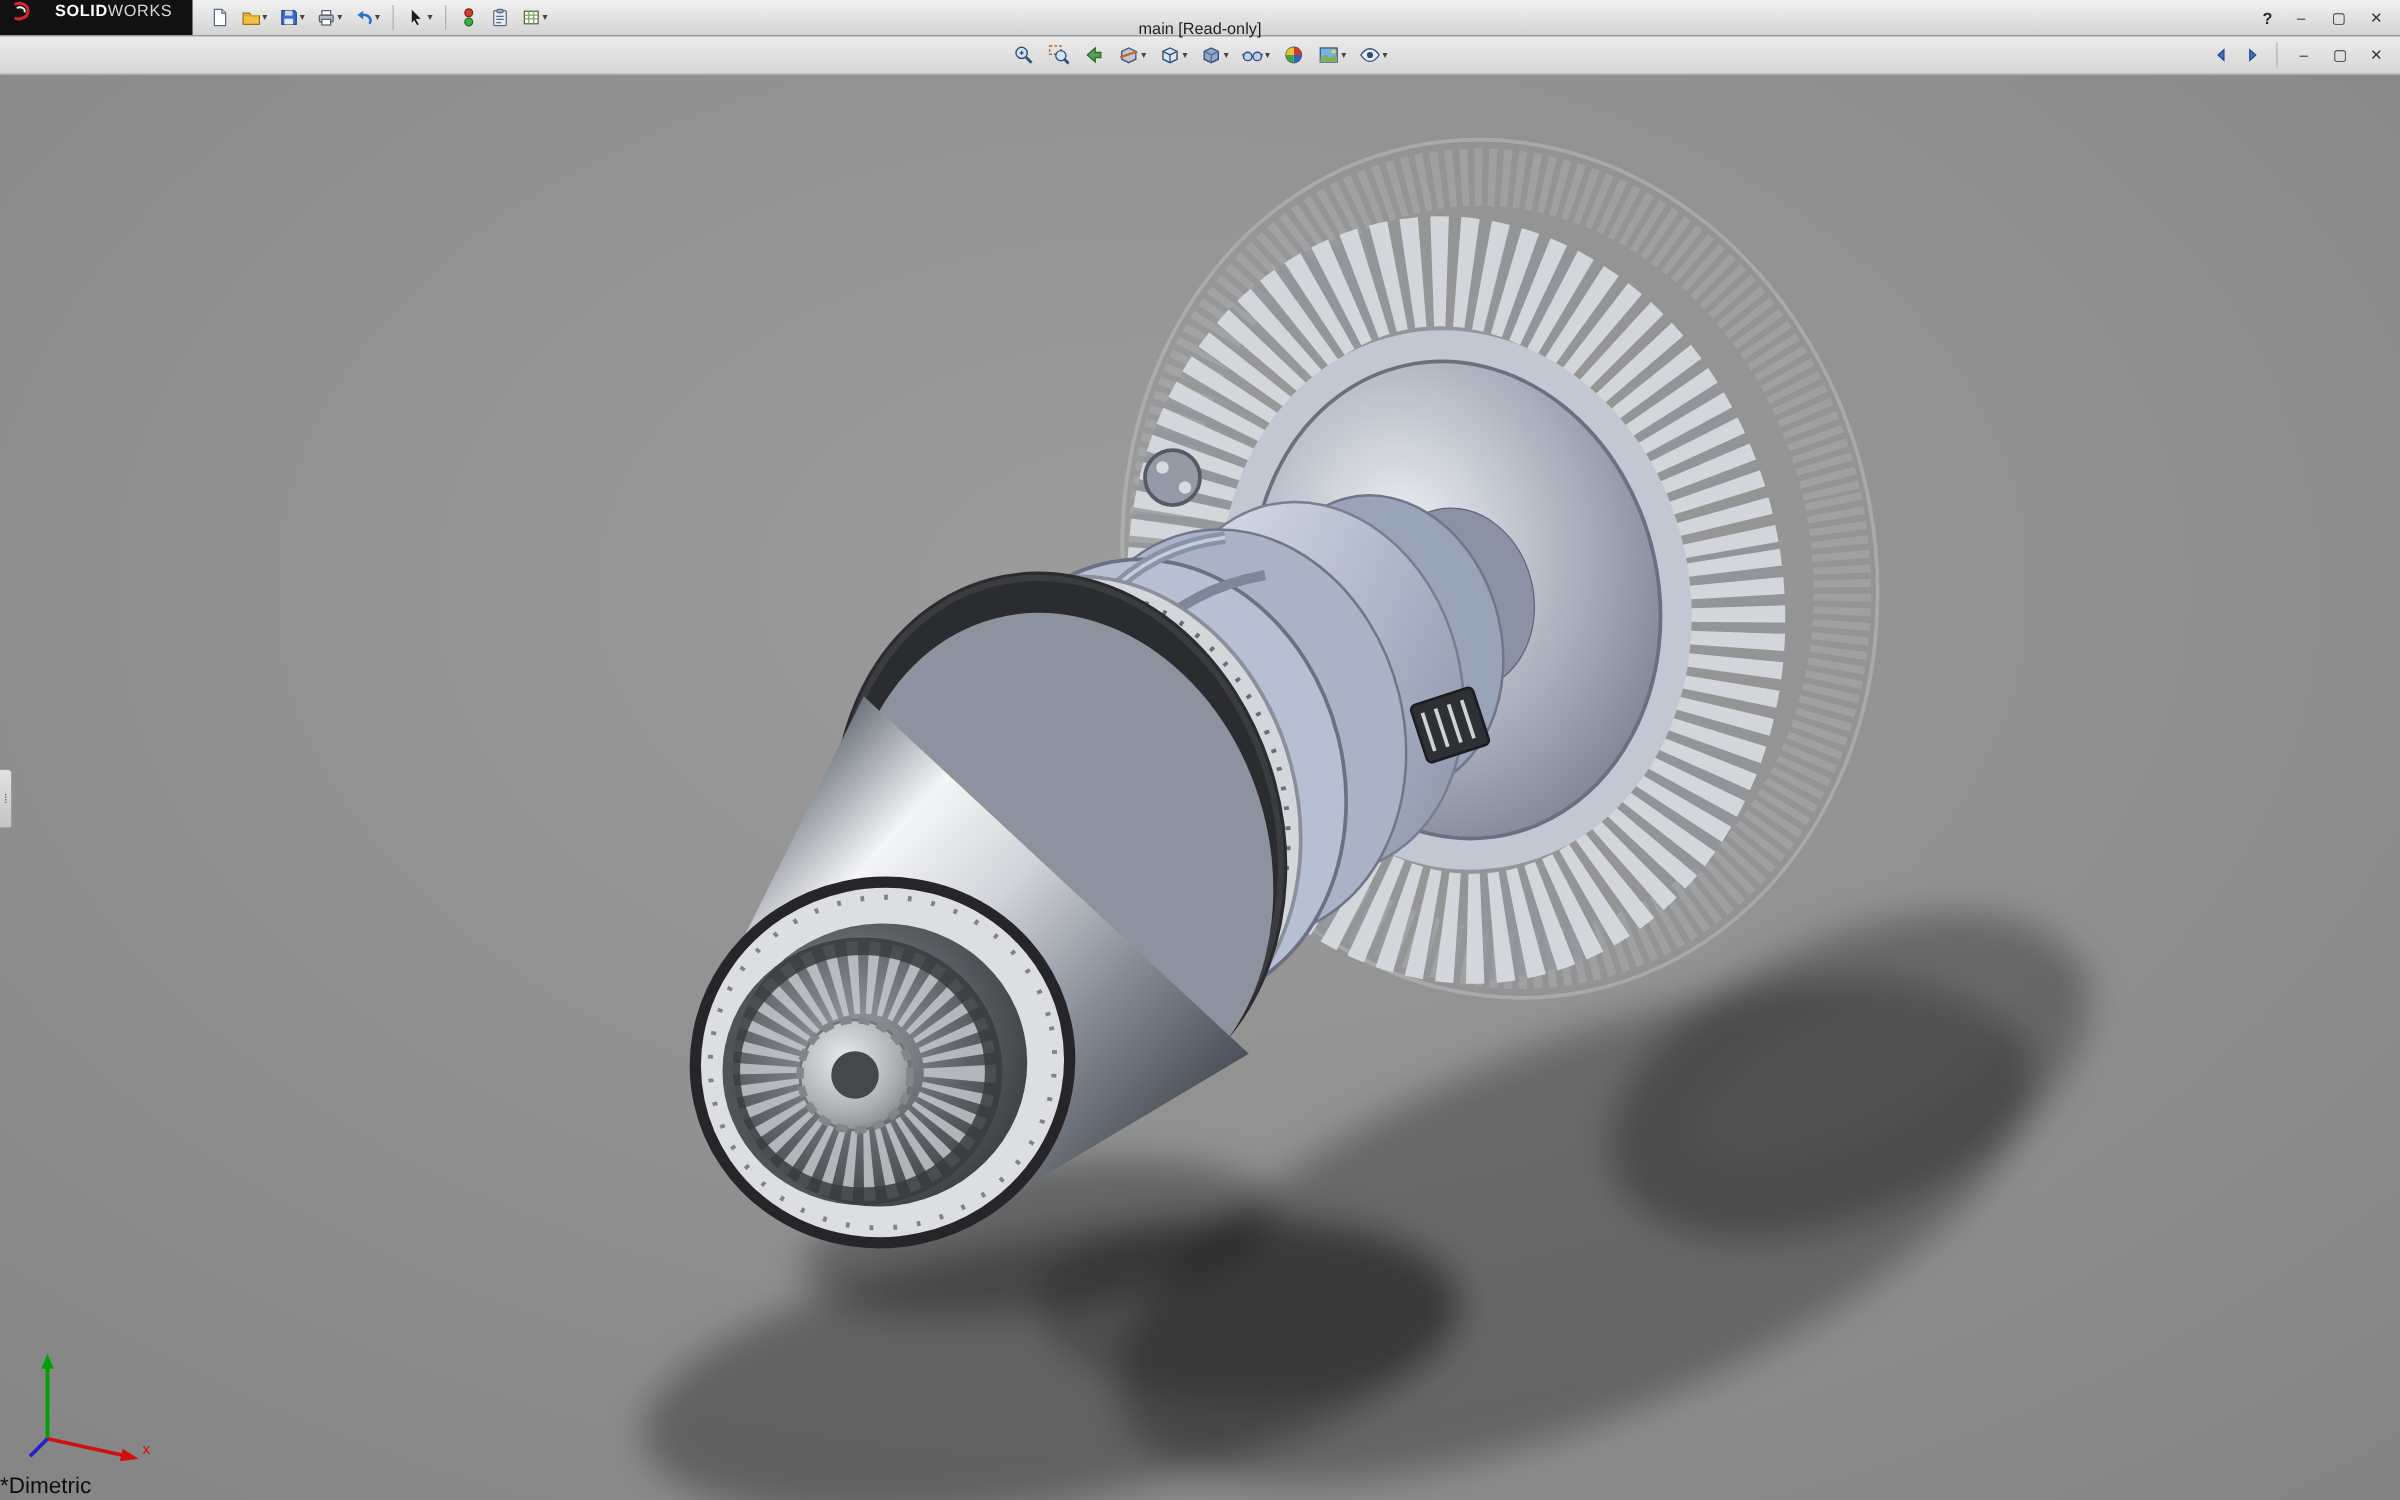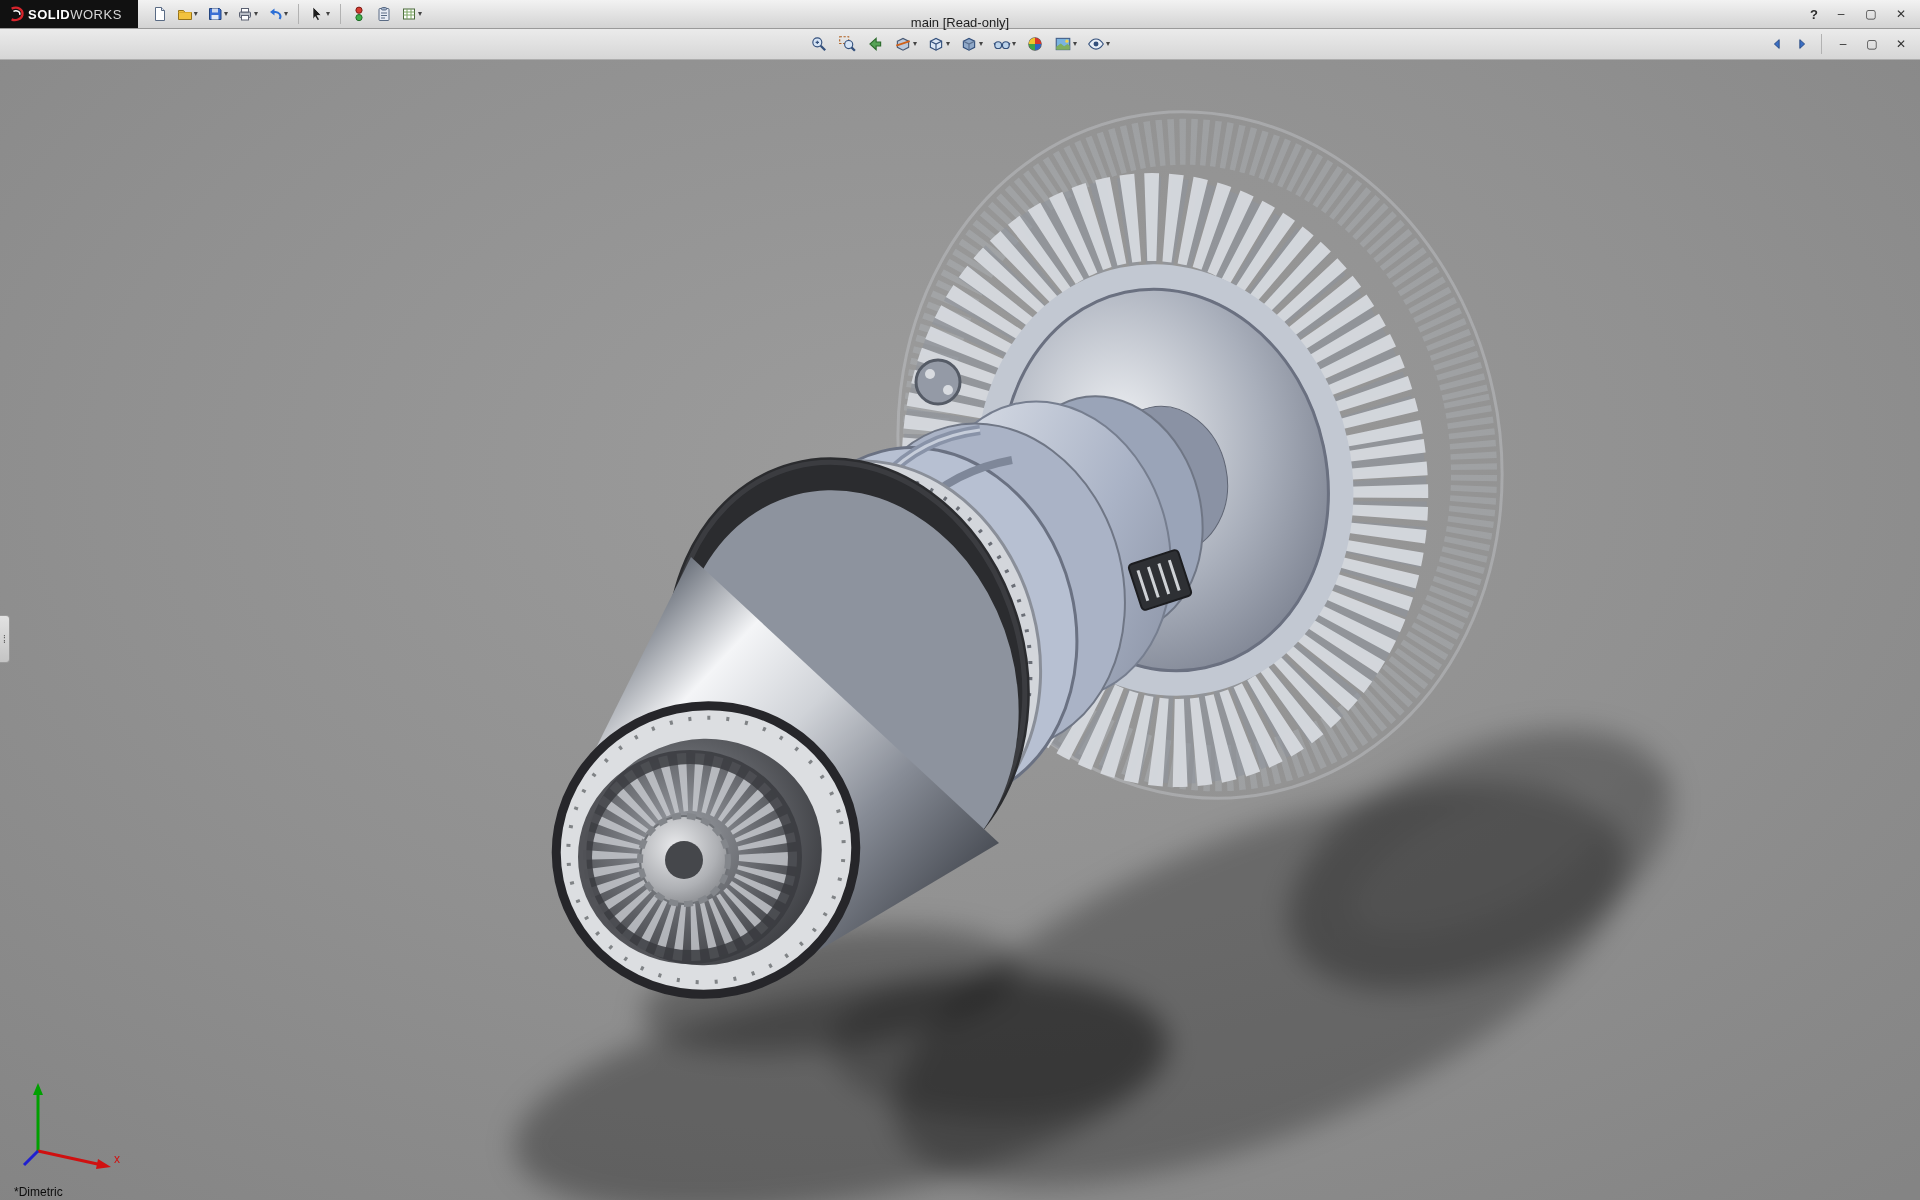--- a/index.html
+++ b/index.html
@@ -1,21 +1,21 @@
 <!DOCTYPE html>
 <html><head>
 <meta charset="utf-8">
 <style>
   html,body{margin:0;padding:0;width:1920px;height:1200px;overflow:hidden;
     font-family:"Liberation Sans",sans-serif;background:#8c8c8c;-webkit-font-smoothing:antialiased;}
 
   
   .titlebar{height:28px;background:linear-gradient(#f2f2f2,#d3d3d3);border-bottom:1px solid #9a9a9a;
     display:flex;align-items:center;position:relative;z-index:5;}
-  .brand{height:28px;background:#111;color:#fff;display:flex;align-items:center;gap:2px;padding:0 16px 0 8px;}
+  .brand{height:28px;background:#111;color:#fff;display:flex;gap:18px;padding:0 16px 0 8px;}
   .brand .solid{font-weight:bold;font-size:13px;letter-spacing:.5px;}
   .brand .works{font-weight:normal;font-size:13px;color:#d8d8d8;letter-spacing:.5px;}
   .tb-group{display:flex;align-items:center;margin-left:10px;gap:1px;}
   .tb-btn{height:24px;display:flex;align-items:center;justify-content:center;padding:0 3px;border:1px solid transparent;border-radius:2px;cursor:default;}
   .caret{font-size:8px;color:#444;margin-left:1px;line-height:1;}
   .sep{width:1px;height:20px;background:#b2b2b2;margin:0 5px;}
   .doc-title{position:absolute;left:50%;top:0;height:44px;display:flex;align-items:center;transform:translateX(-50%);
     font-size:13px;color:#1d1d1d;}
   .title-right{position:absolute;right:6px;top:0;height:28px;display:flex;align-items:center;gap:4px;}
   .winbtn{width:24px;height:20px;display:flex;align-items:center;justify-content:center;font-size:12px;color:#333;
@@ -25,21 +25,21 @@
   
   .headsup{height:30px;background:linear-gradient(#ebebeb,#d6d6d6);border-bottom:1px solid #adadad;
     position:relative;display:flex;align-items:center;justify-content:center;gap:2px;z-index:4;}
   .hu-btn{height:26px;display:flex;align-items:center;justify-content:center;padding:0 3px;border:1px solid transparent;border-radius:2px;}
   .hu-right{position:absolute;right:6px;top:0;height:30px;display:flex;align-items:center;gap:3px;}
 
   
   .viewport{position:relative;width:1920px;height:1141px;
     background:radial-gradient(1500px 950px at 48% 36%, #9c9c9c 0%, #909090 55%, #848484 100%);}
   .viewport > svg.scene{position:absolute;left:0;top:0;}
-  .view-label{position:absolute;left:14px;bottom:2px;font-size:12px;color:#0d0d0d;}
+  .view-label{position:absolute;left:0;bottom:2px;font-size:18px;color:#0d0d0d;}
   .triad{position:absolute;left:14px;bottom:20px;}
   .splitter{position:absolute;left:0;top:555px;width:9px;height:46px;background:linear-gradient(#e2e2e2,#c4c4c4);
     border:1px solid #9a9a9a;border-left:none;border-radius:0 4px 4px 0;display:flex;align-items:center;justify-content:center;
     font-size:10px;color:#555;}
 
   svg{display:block;}
 </style>
 </head>
 <body>
 

